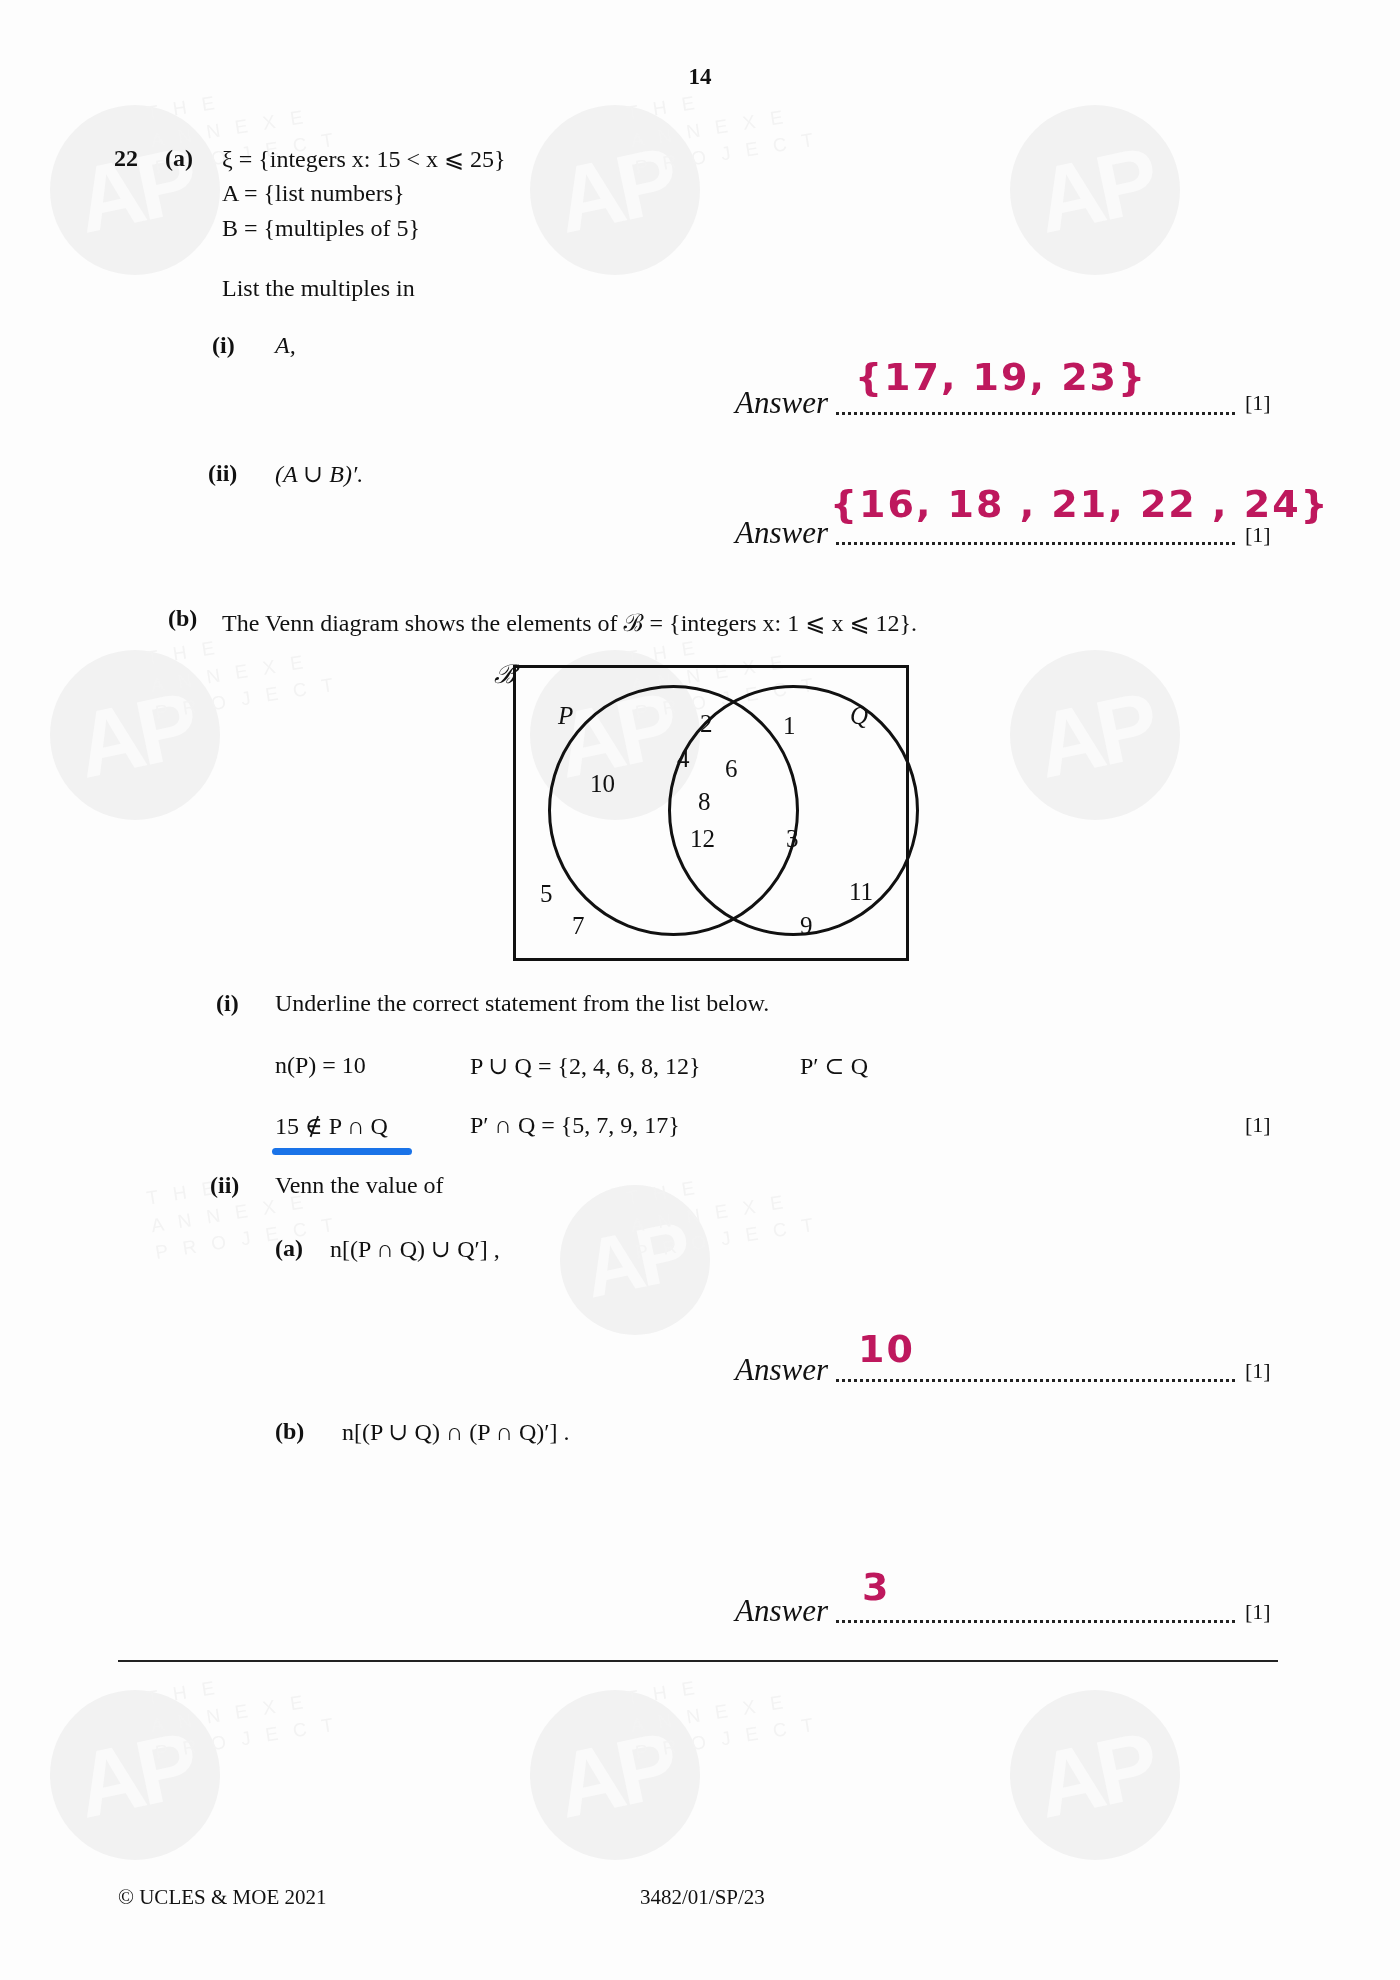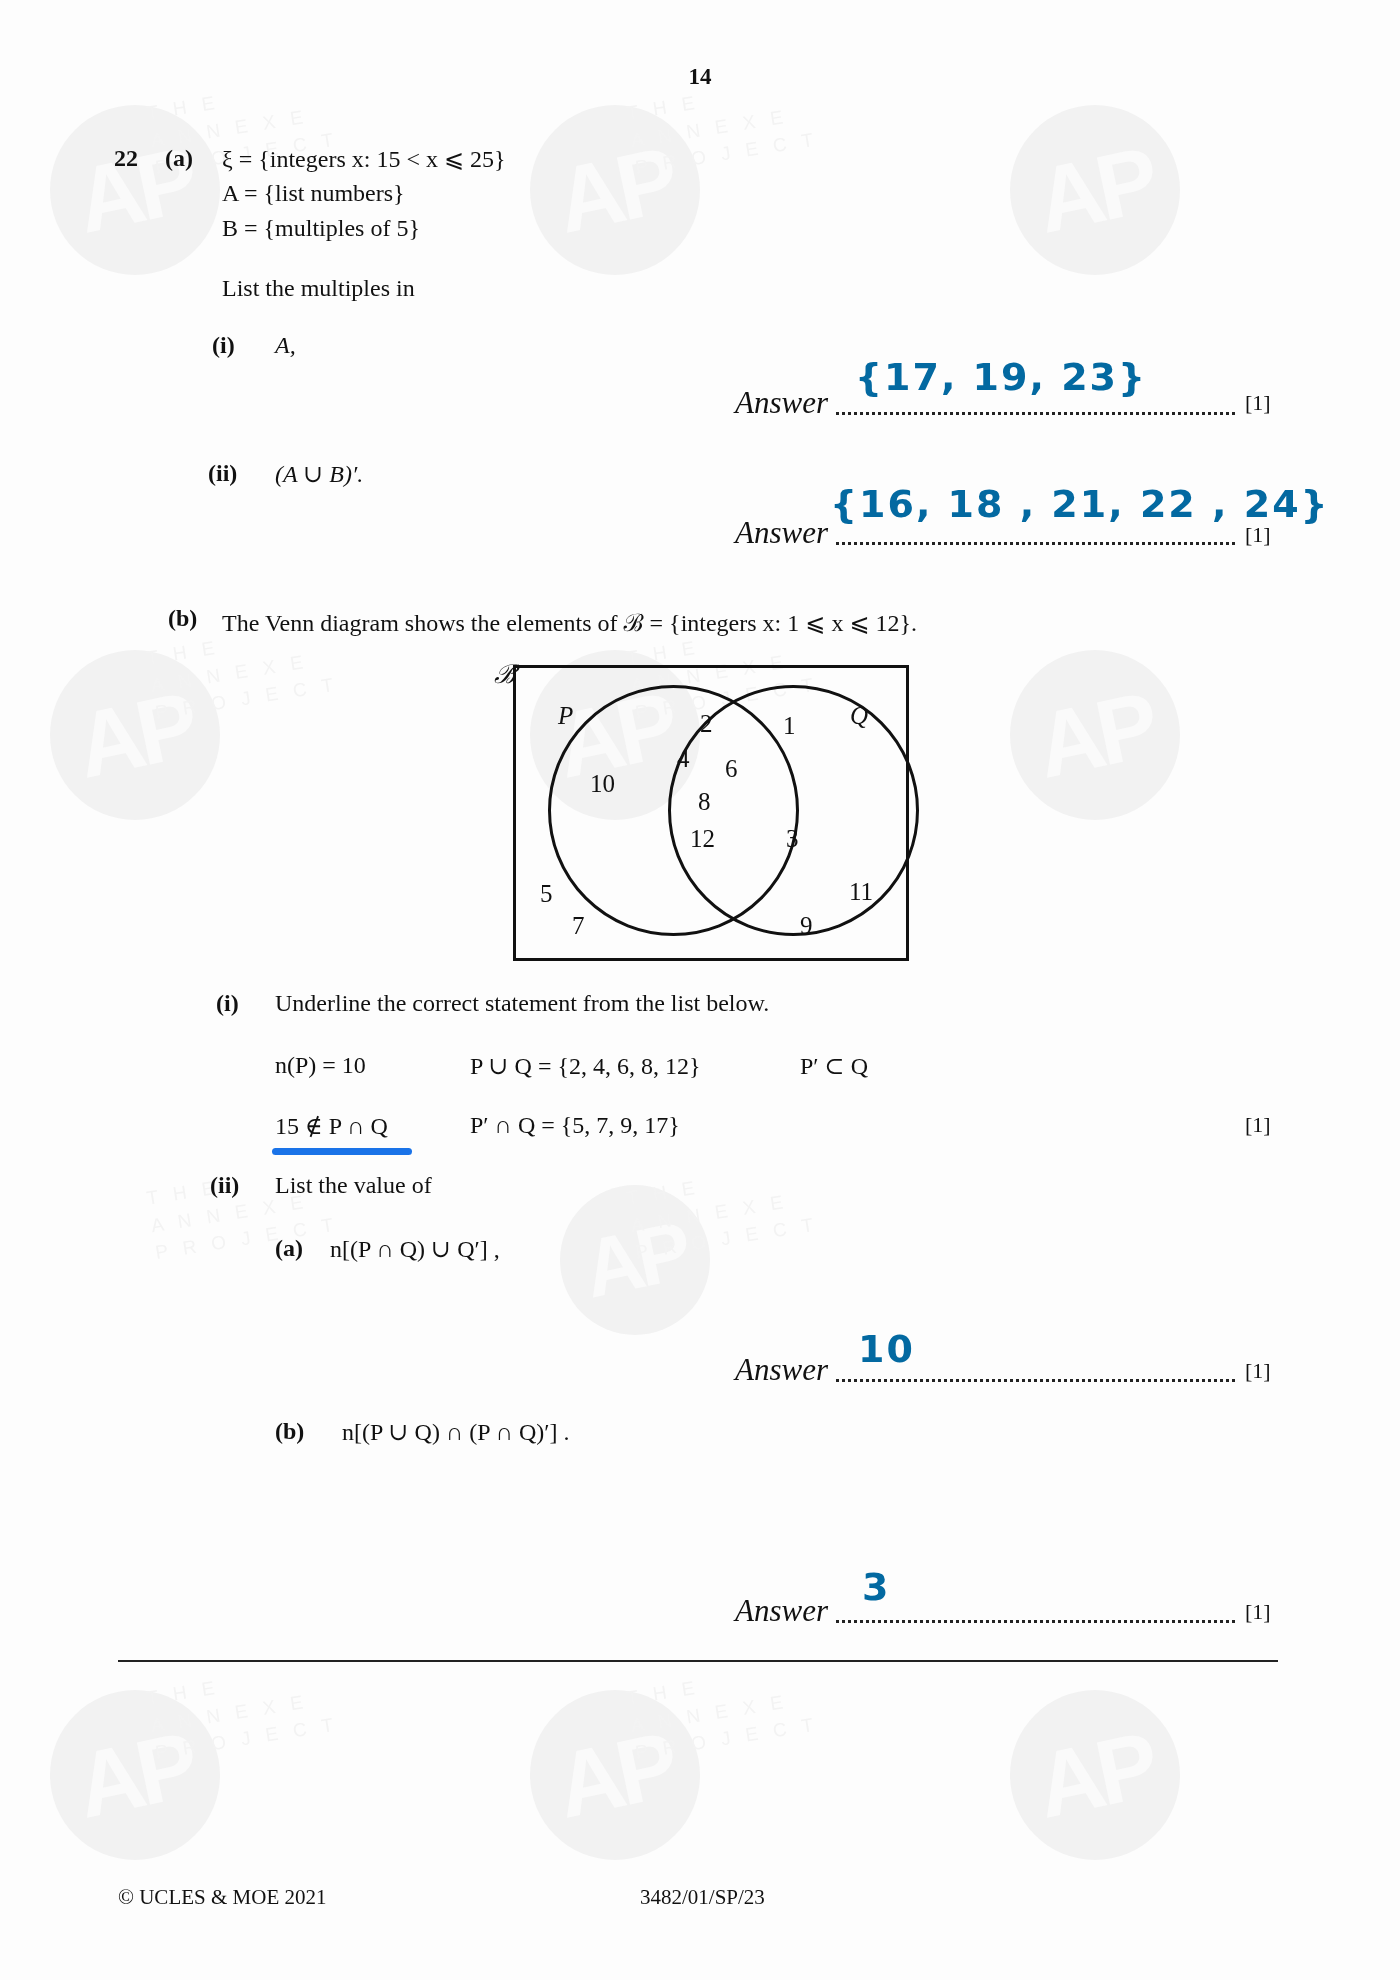--- a/index.html
+++ b/index.html
@@ -90,21 +90,21 @@
     margin-bottom: 6px;
   }
   .marks {
     position: absolute;
     font-size: 22px;
   }
 
   
   .hand {
     position: absolute;
-    color: #0369a1;
+    color: #be185d;
     font-family: "DejaVu Sans", sans-serif;
     font-weight: 600;
     letter-spacing: 2px;
     white-space: nowrap;
     z-index: 9;
     text-align: center;
   }
   .hand-underline {
     position: absolute;
     background: #1a73e8;
@@ -301,21 +301,21 @@
 
     <div class="txt" style="left:275px;top:1052px;">n(P) = 10</div>
     <div class="txt" style="left:470px;top:1052px;">P ∪ Q = {2, 4, 6, 8, 12}</div>
     <div class="txt" style="left:800px;top:1052px;">P′ ⊂ Q</div>
     <div class="txt" style="left:275px;top:1112px;">15 ∉ P ∩ Q</div>
     <div class="txt" style="left:470px;top:1112px;">P′ ∩ Q = {5, 7, 9, 17}</div>
     <div class="hand-underline" style="left:272px;top:1148px;width:140px;"></div>
     <div class="marks" style="left:1245px;top:1112px;">[1]</div>
 
     <div class="lbl" style="left:210px;top:1172px;">(ii)</div>
-    <div class="txt" style="left:275px;top:1172px;">List the value of</div>
+    <div class="txt" style="left:275px;top:1172px;">Venn the value of</div>
 
     <div class="lbl" style="left:275px;top:1235px;">(a)</div>
     <div class="txt" style="left:330px;top:1235px;">n[(P ∩ Q) ∪ Q′] ,</div>
 
     <div class="ansrow" style="left:735px;top:1352px;width:500px;">
       <span class="answord">Answer</span>
       <span class="dotline" style="flex:1;"></span>
     </div>
     <div class="marks" style="left:1245px;top:1358px;">[1]</div>
     <div class="hand" style="left:858px;top:1327px;font-size:38px;">10</div>

